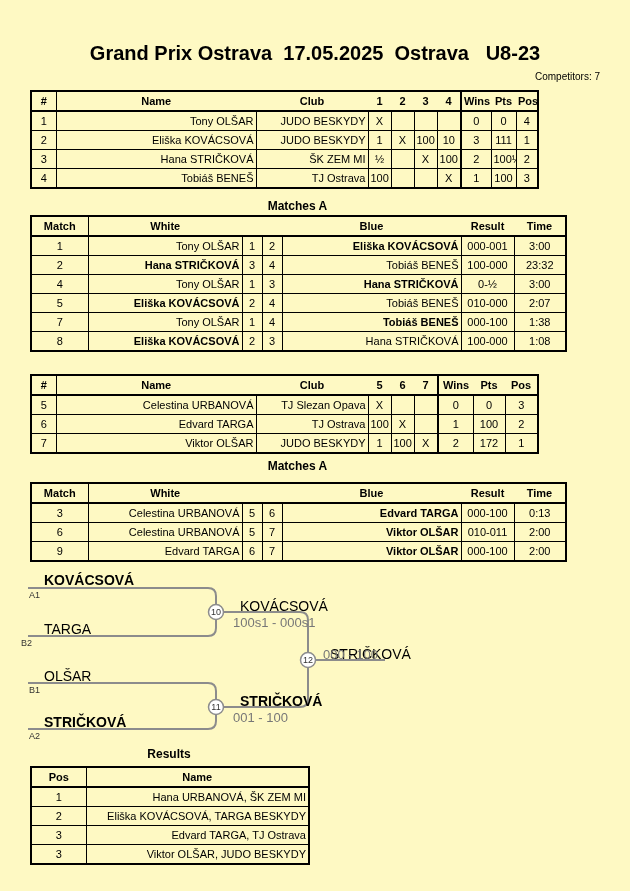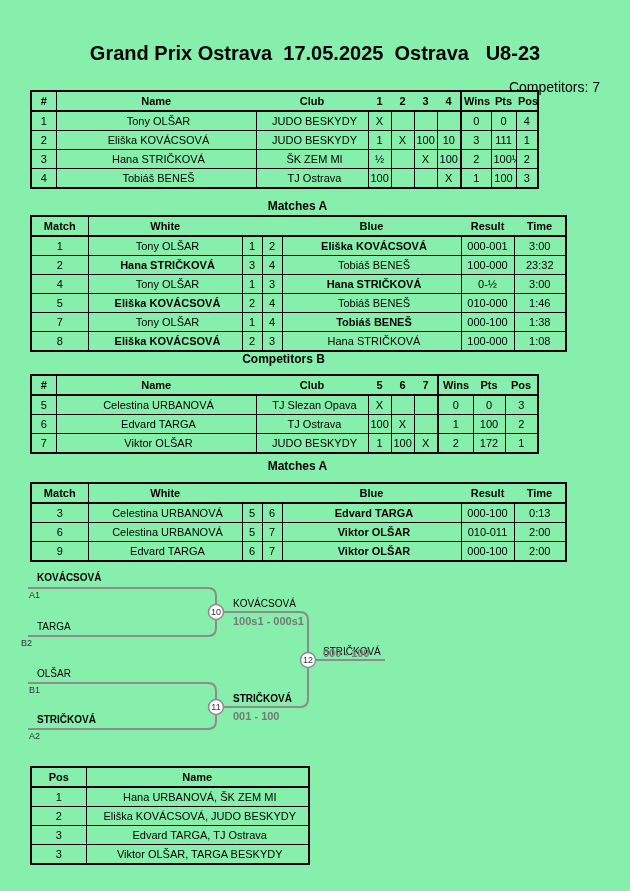--- a/index.html
+++ b/index.html
@@ -1,41 +1,41 @@
 <!DOCTYPE html>
 <html><head>
 <meta charset="utf-8">
 <style>
   html,body{margin:0;padding:0;background:#fff;}
-  .page{position:relative;width:630px;height:891px;background:#86efac;overflow:hidden;
+  .page{position:relative;width:630px;height:891px;background:#fef9c3;overflow:hidden;
         font-family:"Liberation Sans","DejaVu Sans",sans-serif;color:#000;}
   .title{position:absolute;top:42px;left:0;width:630px;text-align:center;
          font-size:20px;font-weight:bold;white-space:pre;}
   .heading{position:absolute;font-size:12px;font-weight:bold;text-align:center;}
-  .count{position:absolute;top:71px;right:30px;font-size:14px;margin-top:8px;}
+  .count{position:absolute;top:71px;right:30px;font-size:10px;}
   table.tbl{position:absolute;border-collapse:collapse;table-layout:fixed;
             border:2px solid #000;font-size:11px;}
   table.tbl td{border:1px solid #000;height:18px;padding:0 2px;overflow:hidden;
                white-space:nowrap;vertical-align:middle;}
   table.tbl thead th{border:none;border-bottom:2px solid #000;height:18px;
                      font-weight:bold;font-size:11px;padding:0 2px;white-space:nowrap;overflow:hidden;}
   table.tbl thead th.hsep{border-right:1px solid #000;}
   .thick{border-left:2px solid #000 !important;}
   .c{text-align:center;}
-  .l{text-align:center;padding-left:7px !important;}
+  .l{text-align:right;padding-left:7px !important;}
   .b{font-weight:bold;}
   
   svg.bracket{position:absolute;left:28px;top:565px;}
   svg.bracket path{stroke:#8c8c8c;stroke-width:2;fill:none;}
   svg.bracket circle{fill:#fff;stroke:#8c8c8c;stroke-width:1.5;}
   svg.bracket text{font-family:"Liberation Sans","DejaVu Sans",sans-serif;
                    font-size:9px;fill:#333;text-anchor:middle;}
-  .bl{position:absolute;font-size:10px;white-space:nowrap;}
+  .bl{position:absolute;font-size:14px;white-space:nowrap;margin-left:7px;}
   .seed{position:absolute;font-size:9px;color:#333;white-space:nowrap;}
-  .score{position:absolute;font-size:11px;color:#777;white-space:nowrap;font-weight:bold;}
+  .score{position:absolute;font-size:13px;color:#777;white-space:nowrap;}
 </style>
 </head>
 <body>
 
 <div class="page">
 
   <div class="title">Grand Prix Ostrava  17.05.2025  Ostrava   U8-23</div>
   <div class="count">Competitors: 7</div>
 
   <table class="tbl" style="left:30px;top:90px;width:507px">
@@ -167,21 +167,21 @@
         <td class="c">0-½</td>
         <td class="c">3:00</td>
       </tr>
       <tr>
         <td class="c">5</td>
         <td class="l b">Eliška KOVÁCSOVÁ</td>
         <td class="c">2</td>
         <td class="c">4</td>
         <td class="l">Tobiáš BENEŠ</td>
         <td class="c">010-000</td>
-        <td class="c">1:46</td>
+        <td class="c">2:07</td>
       </tr>
       <tr>
         <td class="c">7</td>
         <td class="l">Tony OLŠAR</td>
         <td class="c">1</td>
         <td class="c">4</td>
         <td class="l b">Tobiáš BENEŠ</td>
         <td class="c">000-100</td>
         <td class="c">1:38</td>
       </tr>
@@ -190,21 +190,20 @@
         <td class="l b">Eliška KOVÁCSOVÁ</td>
         <td class="c">2</td>
         <td class="c">3</td>
         <td class="l">Hana STRIČKOVÁ</td>
         <td class="c">100-000</td>
         <td class="c">1:08</td>
       </tr>
     </tbody>
   </table>
 
-  <div class="heading" style="left:30px;top:352px;width:507px">Competitors B</div>
 
   <table class="tbl" style="left:30px;top:374px;width:507px">
     <colgroup>
         <col style="width:25px">
         <col style="width:200px">
         <col style="width:112px">
         <col style="width:23px">
         <col style="width:23px">
         <col style="width:24px">
         <col style="width:35px">
@@ -339,45 +338,46 @@
   <div class="bl b" style="left:37px;top:714px">STRIČKOVÁ</div>
   <div class="seed" style="left:29px;top:731px">A2</div>
 
   <div class="bl" style="left:233px;top:598px">KOVÁCSOVÁ</div>
   <div class="score" style="left:233px;top:615px">100s1 - 000s1</div>
   <div class="bl b" style="left:233px;top:693px">STRIČKOVÁ</div>
   <div class="score" style="left:233px;top:710px">001 - 100</div>
   <div class="bl" style="left:323px;top:646px">STRIČKOVÁ</div>
   <div class="score" style="left:323px;top:647px">000 - 100</div>
 
+  <div class="heading" style="left:30px;top:747px;width:278px">Results</div>
 
   <table class="tbl" style="left:30px;top:766px;width:278px">
     <colgroup>
         <col style="width:55px">
         <col style="width:223px">
       </colgroup>
     <thead>
       <tr>
         <th class="hsep c">Pos</th>
         <th class="c">Name</th>
       </tr>
     </thead>
     <tbody>
       <tr>
         <td class="c">1</td>
         <td class="l">Hana URBANOVÁ, ŠK ZEM MI</td>
       </tr>
       <tr>
         <td class="c">2</td>
-        <td class="l">Eliška KOVÁCSOVÁ, JUDO BESKYDY</td>
+        <td class="l">Eliška KOVÁCSOVÁ, TARGA BESKYDY</td>
       </tr>
       <tr>
         <td class="c">3</td>
         <td class="l">Edvard TARGA, TJ Ostrava</td>
       </tr>
       <tr>
         <td class="c">3</td>
-        <td class="l">Viktor OLŠAR, TARGA BESKYDY</td>
+        <td class="l">Viktor OLŠAR, JUDO BESKYDY</td>
       </tr>
     </tbody>
   </table>
 
 </div>
 
 </body></html>

